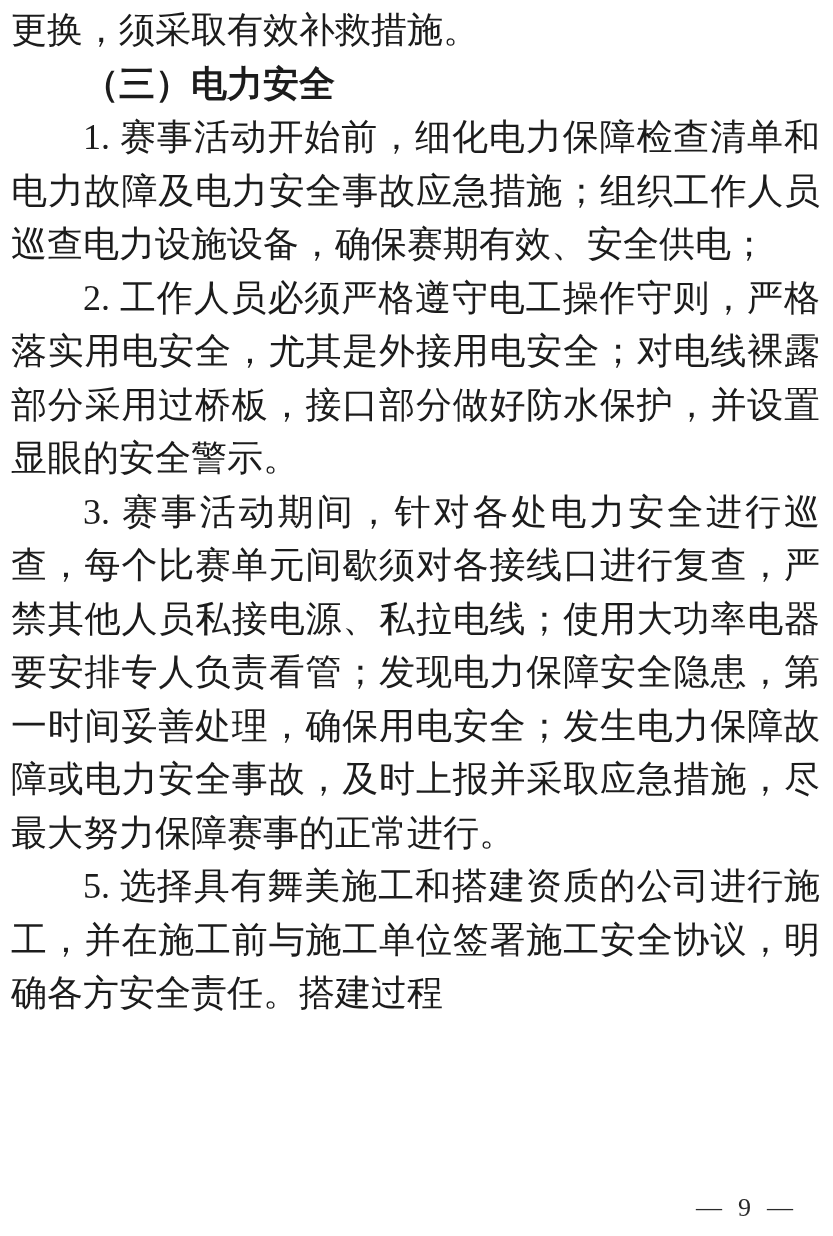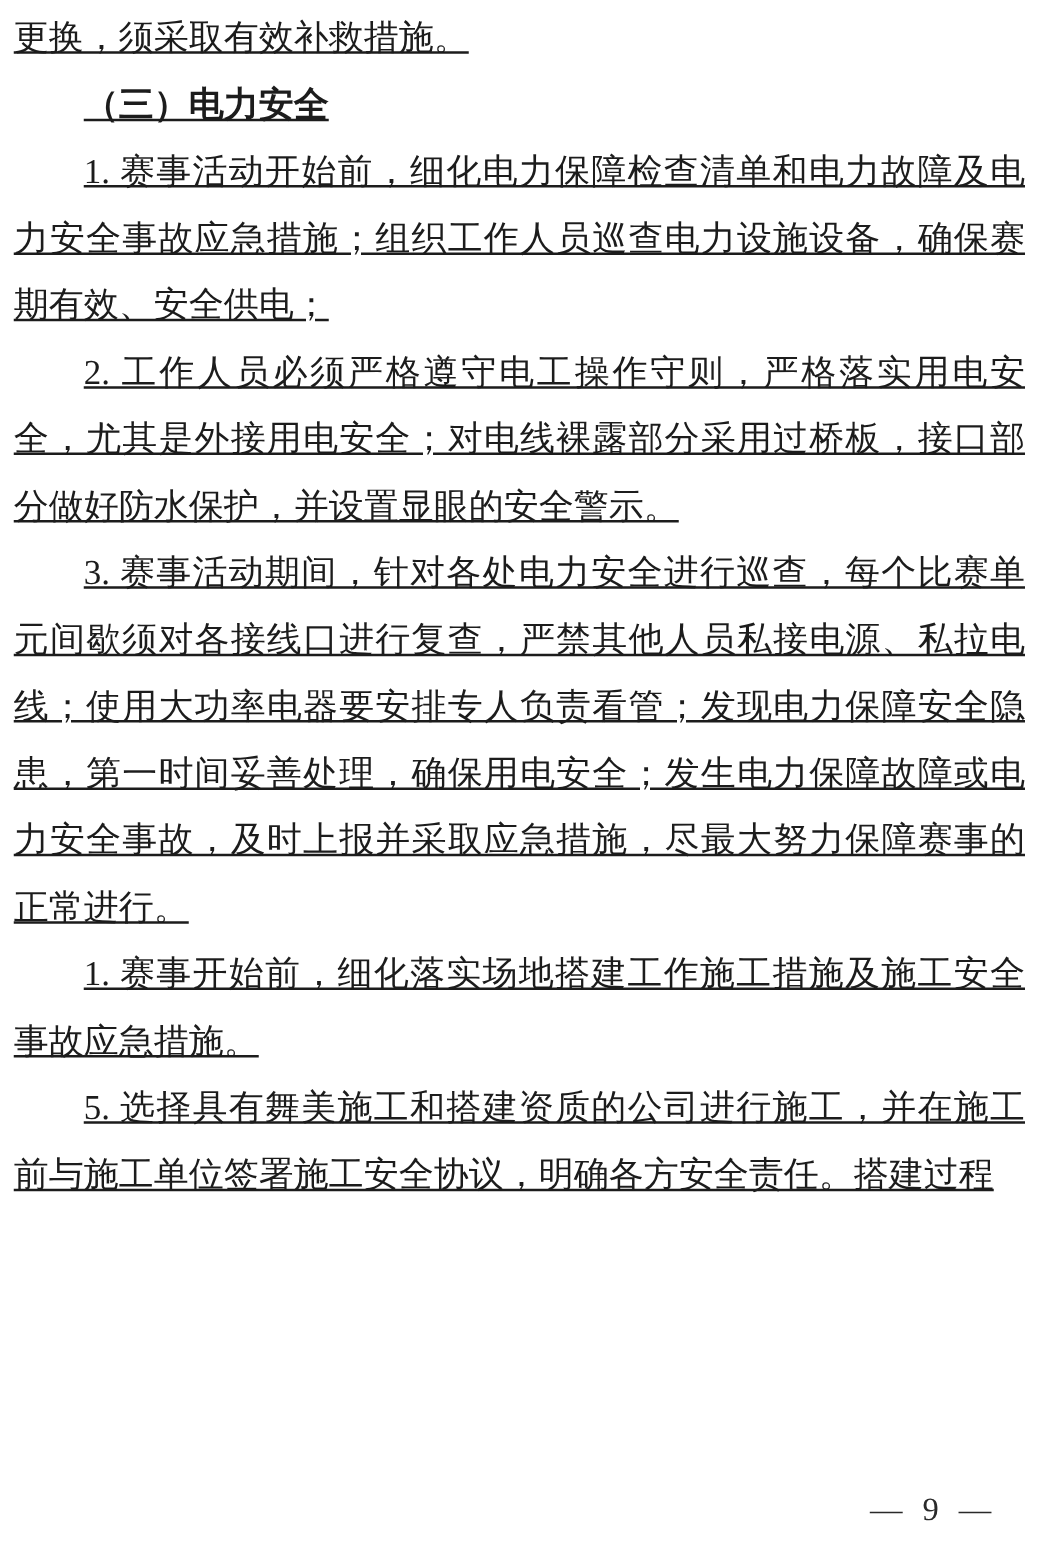--- a/index.html
+++ b/index.html
@@ -18,30 +18,29 @@
     color: #1c1c1c;
   }
   .content {
     position: absolute;
     top: 4px;
     left: 11px;
     right: 13px;
   }
   .para {
     margin: 0;
-    font-size: 28px;
+    font-size: 36px;
     line-height: 53.5px;
     text-align: justify;
     text-align-last: left;
     text-indent: 2em;
     font-weight: normal;
     color: #1c1c1c;
     word-break: break-all;
     overflow-wrap: anywhere;
-    text-decoration: underline;
   }
   .para.no-indent {
     text-indent: 0;
   }
   .para.heading {
     font-weight: bold;
     text-align: right;
   }
   .footer {
     position: absolute;
@@ -63,21 +62,20 @@
 <body>
 
 <div class="page">
 
   <div class="content">
     <p class="para no-indent">更换，须采取有效补救措施。</p>
     <p class="para heading">（三）电力安全</p>
     <p class="para">1. 赛事活动开始前，细化电力保障检查清单和电力故障及电力安全事故应急措施；组织工作人员巡查电力设施设备，确保赛期有效、安全供电；</p>
     <p class="para">2. 工作人员必须严格遵守电工操作守则，严格落实用电安全，尤其是外接用电安全；对电线裸露部分采用过桥板，接口部分做好防水保护，并设置显眼的安全警示。</p>
     <p class="para">3. 赛事活动期间，针对各处电力安全进行巡查，每个比赛单元间歇须对各接线口进行复查，严禁其他人员私接电源、私拉电线；使用大功率电器要安排专人负责看管；发现电力保障安全隐患，第一时间妥善处理，确保用电安全；发生电力保障故障或电力安全事故，及时上报并采取应急措施，尽最大努力保障赛事的正常进行。</p>
-    <p class="para">1. 赛事开始前，细化落实场地搭建工作施工措施及施工安全事故应急措施。</p>
     <p class="para">5. 选择具有舞美施工和搭建资质的公司进行施工，并在施工前与施工单位签署施工安全协议，明确各方安全责任。搭建过程</p>
   </div>
 
   <div class="footer">
     <span class="dash">—</span>
     <span class="num">9</span>
     <span class="dash">—</span>
   </div>
 
 </div>

